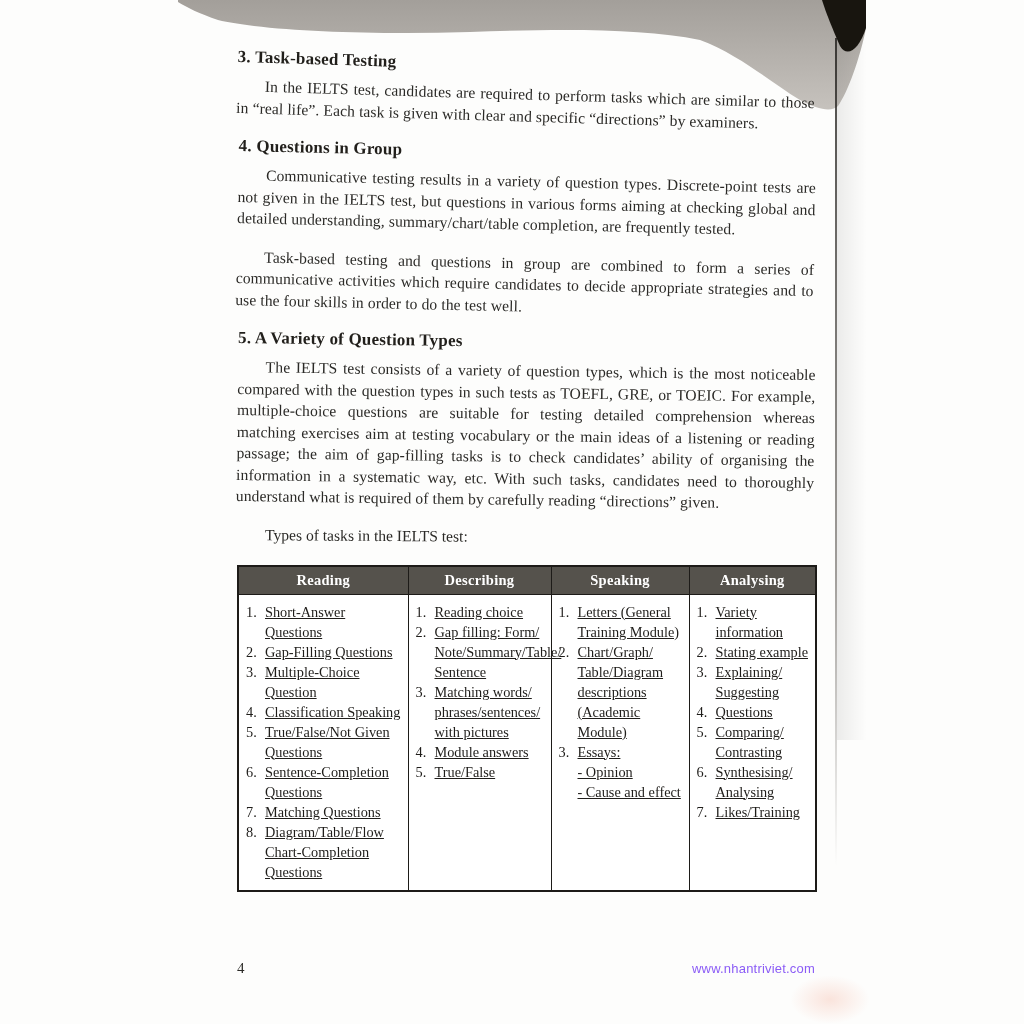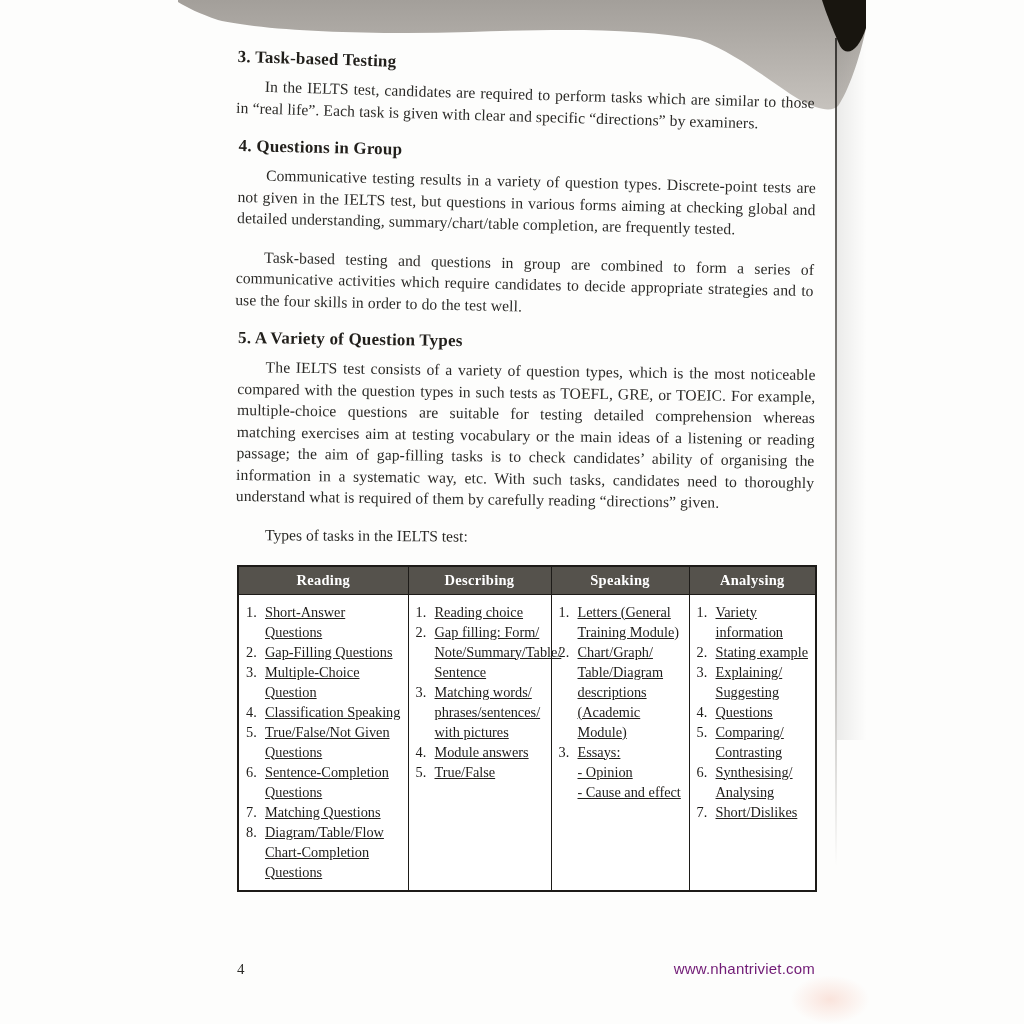--- a/index.html
+++ b/index.html
@@ -58,21 +58,21 @@
   .item{display:flex;margin:0;}
   .item .num{flex:0 0 19px;}
   .item .itext{flex:1;text-decoration:underline;}
   .footer-row{
     position:absolute;left:237px;top:960px;width:578px;
     display:flex;justify-content:space-between;align-items:baseline;
   }
   .page-num{font-size:15px;color:#2b2a27;}
   .site-url{
     font-family:"Liberation Sans","DejaVu Sans",sans-serif;
-    font-size:15px;color:#701a75;letter-spacing:.2px;
+    font-size:13px;color:#8b5cf6;letter-spacing:.2px;
   }
 </style>
 </head>
 <body>
 
 <svg class="photo-deco" width="1024" height="130" viewBox="0 0 1024 130">
   <defs>
     <linearGradient id="curlg" x1="0" y1="0" x2="0" y2="1">
       <stop offset="0" stop-color="#a39f9a"></stop>
       <stop offset="1" stop-color="#c6c2bd"></stop>
@@ -214,21 +214,21 @@
             <div class="item">
               <span class="num">5.</span>
               <span class="itext">Comparing/<br>Contrasting</span>
             </div>
             <div class="item">
               <span class="num">6.</span>
               <span class="itext">Synthesising/<br>Analysing</span>
             </div>
             <div class="item">
               <span class="num">7.</span>
-              <span class="itext">Short/Dislikes</span>
+              <span class="itext">Likes/Training</span>
             </div>
           </td>
       </tr>
     </tbody>
   </table>
 </div>
 
 <div class="footer-row">
   <span class="page-num">4</span>
   <span class="site-url">www.nhantriviet.com</span>

